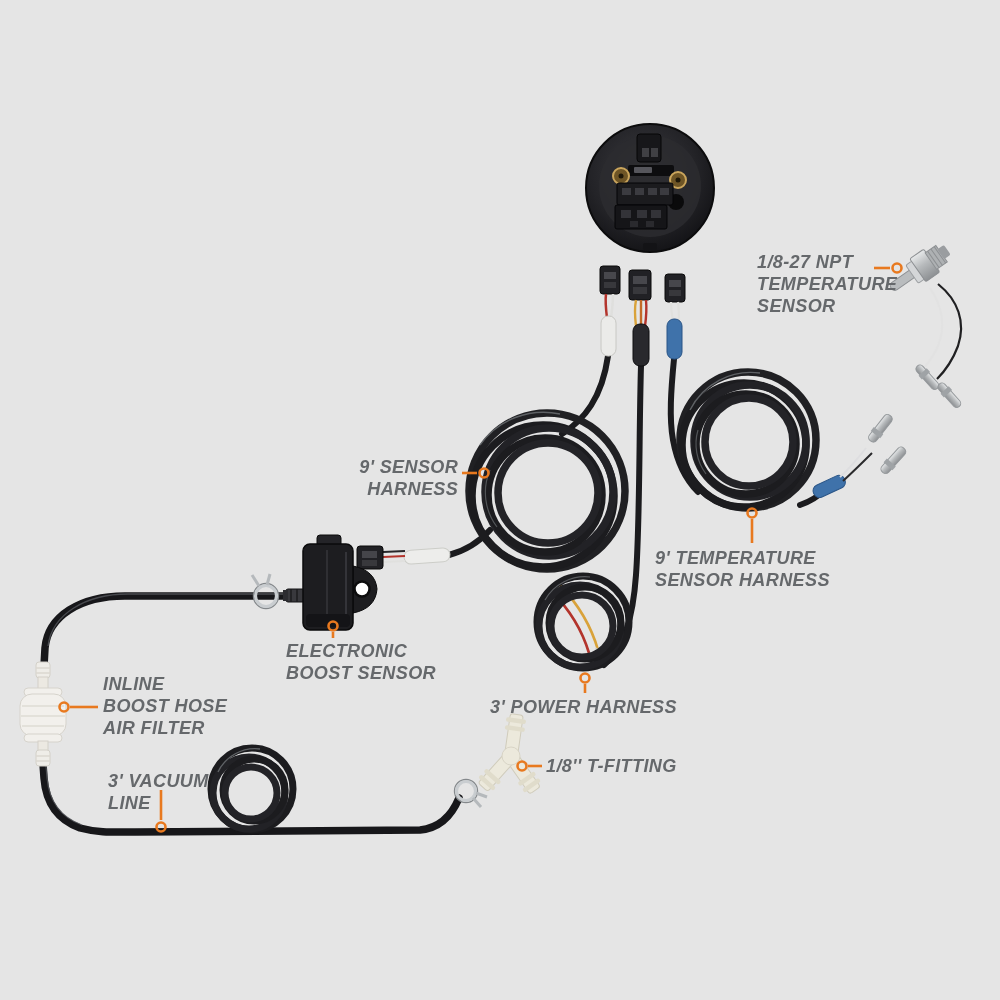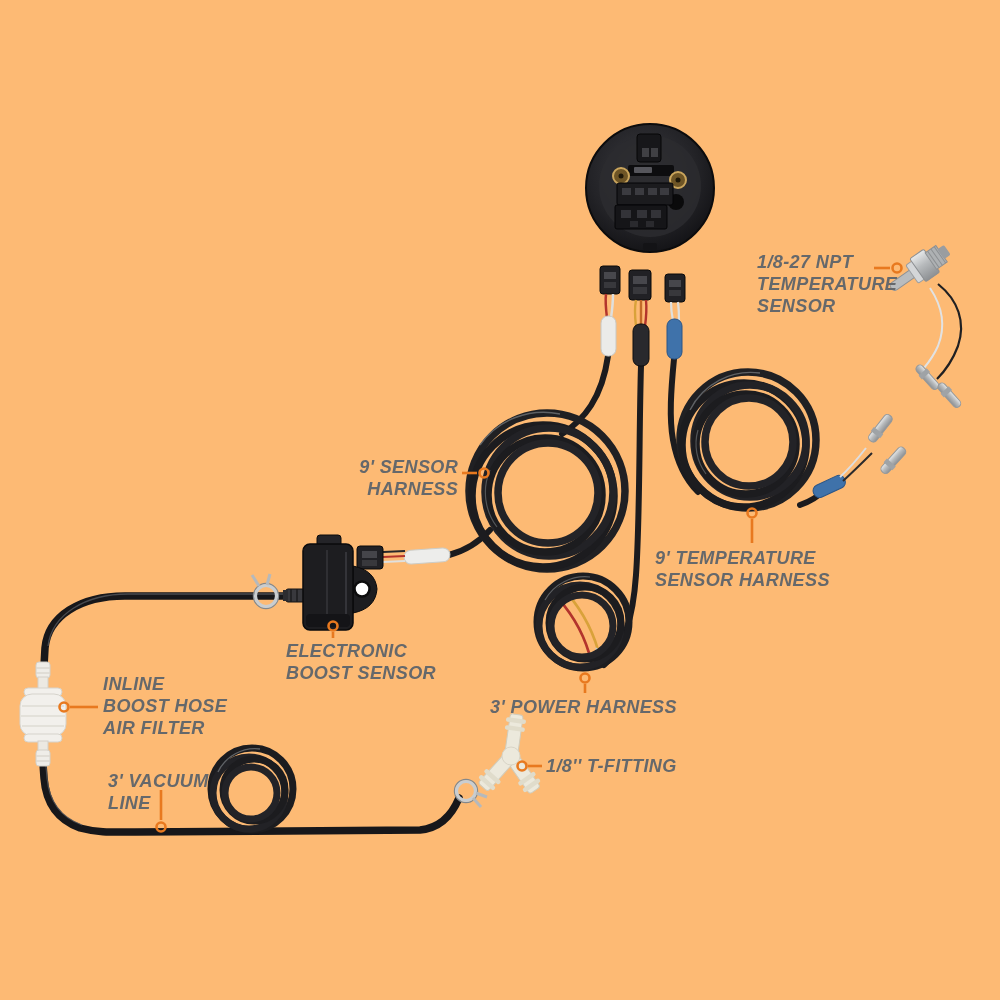--- a/index.html
+++ b/index.html
@@ -1,16 +1,16 @@
 <!DOCTYPE html>
 <html><head>
 <meta charset="utf-8">
 <style>
   html,body{margin:0;padding:0;background:#ffffff;}
-  #stage{position:relative;width:1000px;height:1000px;background:#fdba74;overflow:hidden;
+  #stage{position:relative;width:1000px;height:1000px;background:#e5e5e5;overflow:hidden;
          font-family:"Liberation Sans",sans-serif;}
   #art{position:absolute;left:0;top:0;}
   .label{position:absolute;font-style:italic;font-weight:bold;font-size:19px;line-height:22px;
          color:#65686b;letter-spacing:.4px;white-space:nowrap;transform:scaleX(.95);
          transform-origin:left top;}
   .label.right{text-align:right;transform-origin:right top;}
   .lbl-line{display:block;}
 </style>
 </head>
 <body>

